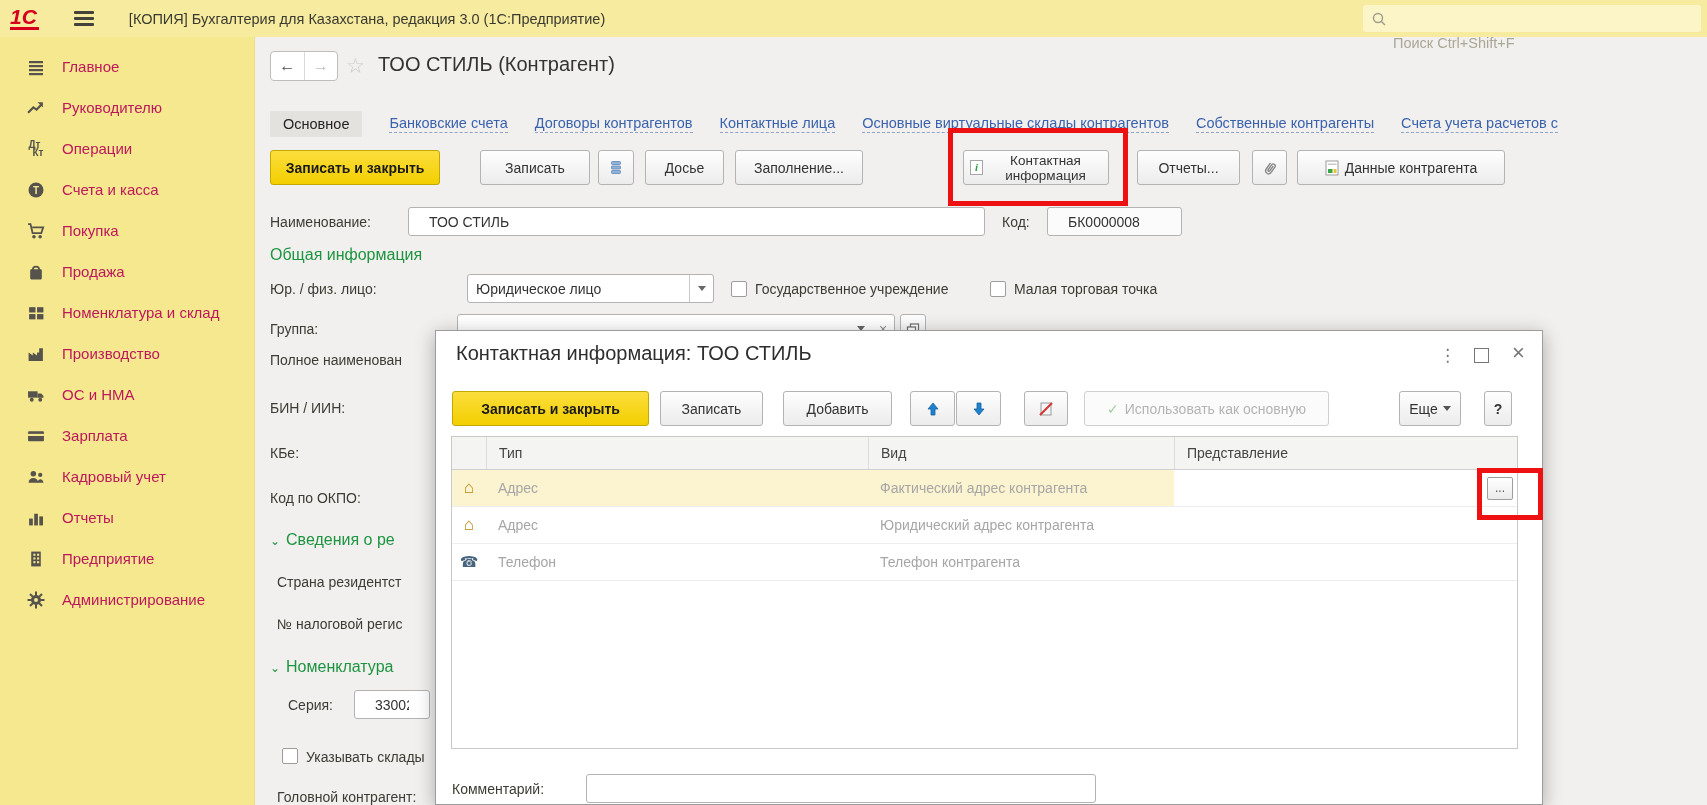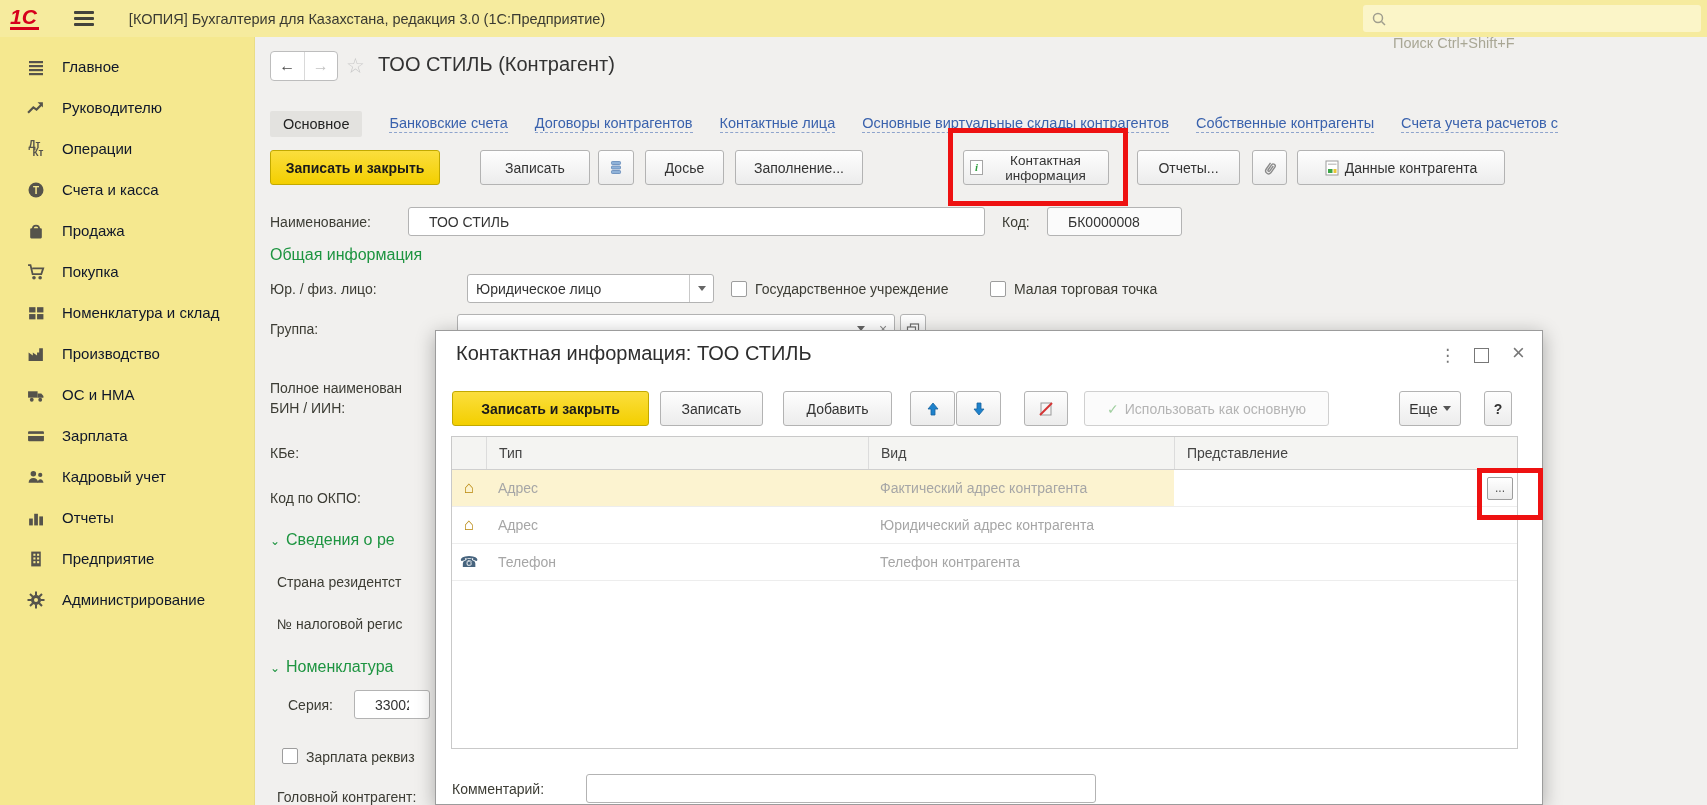--- a/index.html
+++ b/index.html
@@ -19,21 +19,21 @@
              border-radius:3px;display:flex;align-items:center;}
   .searchbox input{border:none;background:transparent;outline:none;font-size:14.5px;color:#6e6c5c;
                    font-family:inherit;width:290px;margin-top:48px;}
   .searchbox input::placeholder{color:#a9a795;}
 
   
   .sidebar{position:absolute;left:0;top:37px;width:255px;height:768px;background:#f5e88f;
            border-right:1px solid #eadd85;padding-top:9px;box-sizing:border-box;}
   .sb-item{height:41px;display:flex;align-items:center;cursor:pointer;}
   .sb-item .ic{width:18px;height:18px;margin-left:27px;flex:0 0 18px;display:flex;align-items:center;justify-content:center;}
-  .sb-item .lb{margin-left:17px;font-size:15px;color:#0f172a;white-space:nowrap;}
+  .sb-item .lb{margin-left:17px;font-size:15px;color:#be185d;white-space:nowrap;}
   .dtkt{font-size:10px;font-weight:bold;color:#55534b;line-height:7.5px;text-align:left;}
   .dtkt span{display:block;}
   .dtkt span:last-child{margin-left:4px;}
 
   
   .navbox{left:270px;top:51px;width:66px;height:28px;background:#fff;border:1px solid #bdbdbd;
           border-radius:4px;display:flex;}
   .navbox .nbtn{flex:1;display:flex;align-items:center;justify-content:center;font-size:16px;cursor:pointer;}
   .navbox .nbtn:first-child{border-right:1px solid #d9d9d9;color:#4a4a4a;}
   .navbox .nbtn:last-child{color:#c3c3c3;}
@@ -152,35 +152,35 @@
           <svg width="18" height="18" viewBox="0 0 18 18">
             <circle cx="9" cy="9" r="7.5" fill="#55534b"></circle>
             <text x="9" y="13" text-anchor="middle" font-size="10" font-weight="bold" fill="#f5e88f" font-family="Liberation Sans,sans-serif">Т</text>
           </svg>
         </span>
       <span class="lb">Счета и касса</span>
     </div>
     <div class="sb-item">
       <span class="ic">
           <svg width="18" height="18" viewBox="0 0 17 17">
-            <path d="M5.5 6.5a3 3 0 0 1 6 0" fill="none" stroke="#55534b" stroke-width="1.6"></path>
-            <rect x="3" y="6" width="11" height="9.5" rx="1" fill="#55534b"></rect>
-          </svg>
-        </span>
-      <span class="lb">Продажа</span>
-    </div>
-    <div class="sb-item">
-      <span class="ic">
-          <svg width="18" height="18" viewBox="0 0 17 17">
             <path d="M1 2h2.3l2 8.5h8.2l1.8-5.5H5" fill="none" stroke="#55534b" stroke-width="1.7"></path>
             <circle cx="6.6" cy="14" r="1.7" fill="#55534b"></circle>
             <circle cx="12.4" cy="14" r="1.7" fill="#55534b"></circle>
           </svg>
         </span>
       <span class="lb">Покупка</span>
+    </div>
+    <div class="sb-item">
+      <span class="ic">
+          <svg width="18" height="18" viewBox="0 0 17 17">
+            <path d="M5.5 6.5a3 3 0 0 1 6 0" fill="none" stroke="#55534b" stroke-width="1.6"></path>
+            <rect x="3" y="6" width="11" height="9.5" rx="1" fill="#55534b"></rect>
+          </svg>
+        </span>
+      <span class="lb">Продажа</span>
     </div>
     <div class="sb-item">
       <span class="ic">
           <svg width="18" height="18" viewBox="0 0 17 17" fill="#55534b">
             <rect x="2" y="3" width="6" height="5"></rect>
             <rect x="9.5" y="3" width="6" height="5"></rect>
             <rect x="2" y="9.5" width="6" height="5"></rect>
             <rect x="9.5" y="9.5" width="6" height="5"></rect>
           </svg>
         </span>
@@ -364,35 +364,35 @@
   </div>
   <button class="abs btn iconbtn" style="left:900px;top:314px;width:26px;height:29px;">
     <span>
         <svg width="14" height="14" viewBox="0 0 14 14" fill="none" stroke="#6d6d6d" stroke-width="1.2">
           <rect x="4.5" y="2" width="8" height="8" fill="#fff"></rect>
           <rect x="1.5" y="5" width="8" height="8" fill="#fff"></rect>
         </svg>
       </span>
   </button>
 
-  <div class="abs flabel" style="left:270px;top:352px;margin-top:28px;">Полное наименован</div>
+  <div class="abs flabel" style="left:270px;top:352px;">Полное наименован</div>
   <div class="abs flabel" style="left:270px;top:400px;">БИН / ИИН:</div>
   <div class="abs flabel" style="left:270px;top:445px;">КБе:</div>
   <div class="abs flabel" style="left:270px;top:490px;">Код по ОКПО:</div>
 
   <div class="abs greenhead" style="left:270px;top:531px;"><span class="chev">⌄</span><span>Сведения о ре</span></div>
   <div class="abs flabel" style="left:277px;top:574px;">Страна резидентст</div>
   <div class="abs flabel" style="left:277px;top:616px;">№ налоговой регис</div>
 
   <div class="abs greenhead" style="left:270px;top:658px;"><span class="chev">⌄</span><span>Номенклатура</span></div>
   <div class="abs flabel" style="left:288px;top:697px;">Серия:</div>
   <input class="tinput" style="left: 354px; top: 690px; width: 76px;" readonly="" value="33002">
 
   <span class="cb" style="left:282px;top:748px;"></span>
-  <div class="abs flabel" style="left:306px;top:749px;">Зарплата реквиз</div>
+  <div class="abs flabel" style="left:306px;top:749px;">Указывать склады</div>
   <div class="abs flabel" style="left:277px;top:789px;">Головной контрагент:</div>
 
   <div class="dialog">
     <div class="dlg-title">Контактная информация: ТОО СТИЛЬ</div>
     <span class="winctl" style="left:1003px;font-size:17px;">⋮</span>
     <span class="winctl" style="left:1038px;top:17px;"><span class="maxbox"></span></span>
     <span class="winctl" style="left:1076px;top:9px;font-size:22px;">×</span>
 
     <button class="btn yellow" style="position:absolute;left:16px;top:60px;width:197px;">Записать и закрыть</button>
     <button class="btn" style="position:absolute;left:224px;top:60px;width:103px;">Записать</button>

